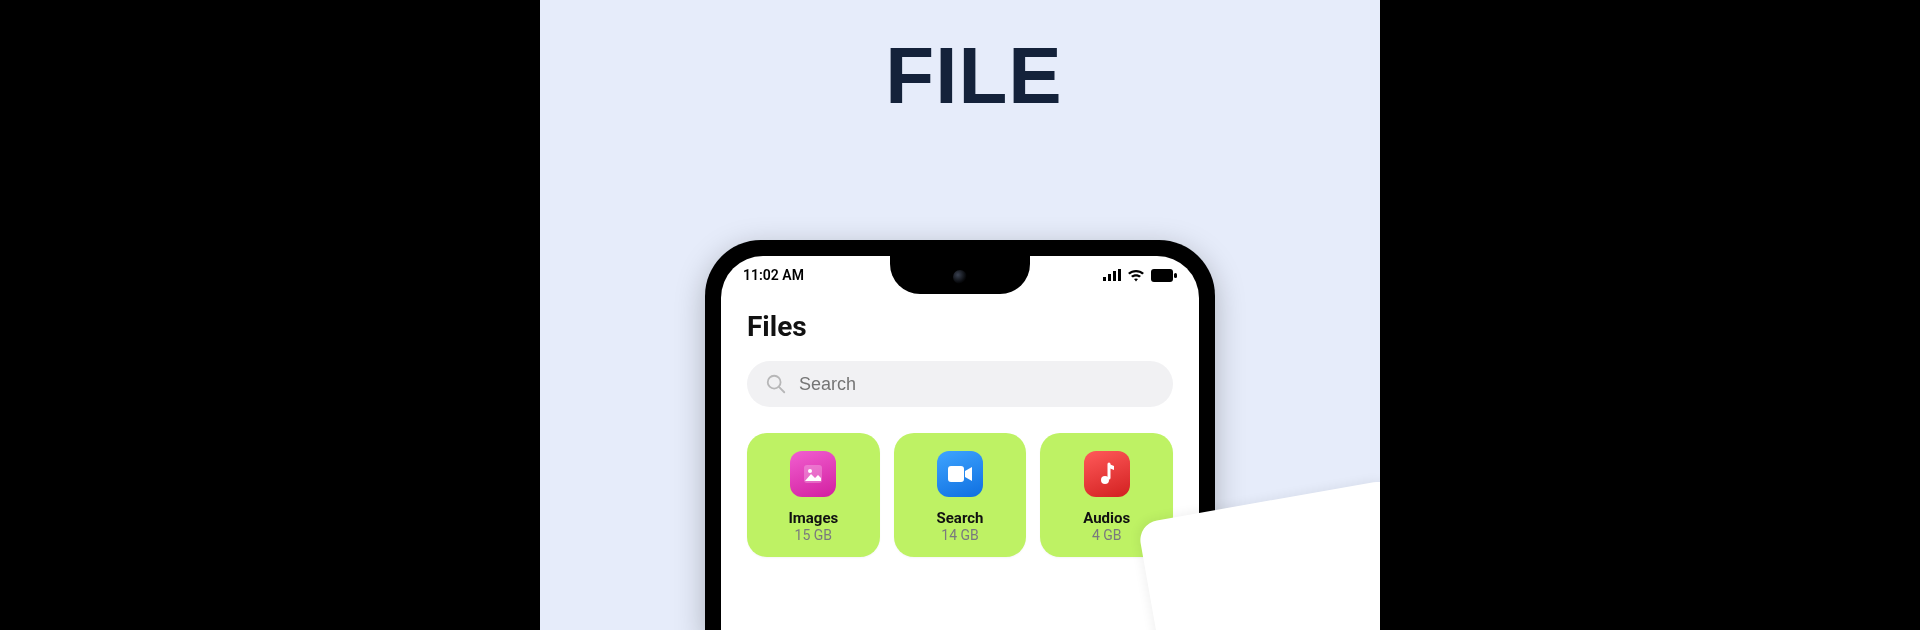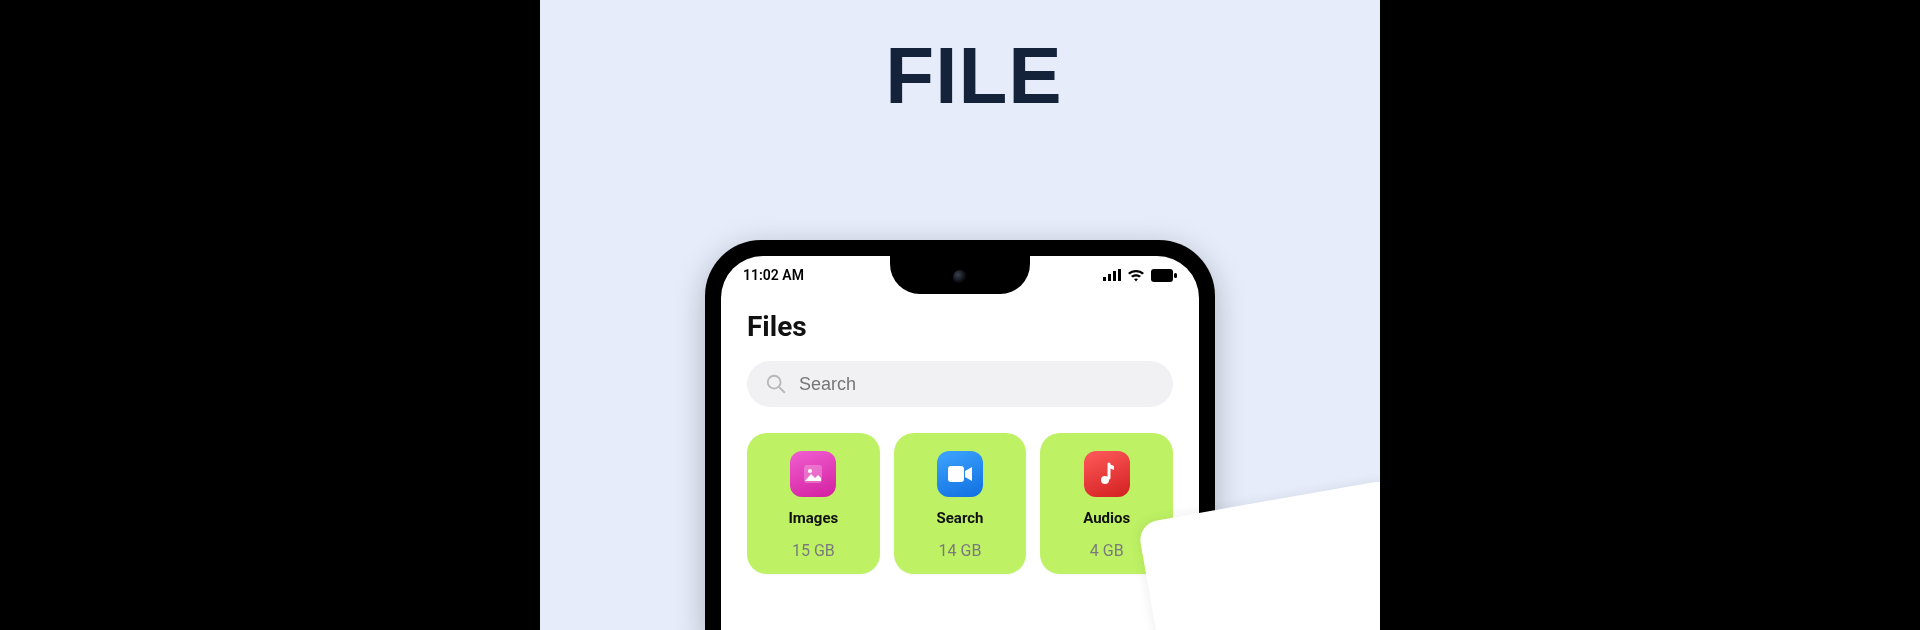--- a/index.html
+++ b/index.html
@@ -112,21 +112,21 @@
     padding: 18px 8px 14px 8px;
     text-align: center;
     box-shadow: 0 1px 2px rgba(0,0,0,0.04);
   }
   .cat .icon-wrap {
     width: 46px; height: 46px; margin: 0 auto 12px auto;
     border-radius: 12px;
     display: flex; align-items: center; justify-content: center;
   }
   .cat-name { font-size: 15px; font-weight: 700; color: #111; }
-  .cat-size { font-size: 16px; color: #7a7a7e; margin-top: 14px; }
+  .cat-size { font-size: 14px; color: #7a7a7e; margin-top: 0; }
   .paper-corner {
     position: absolute;
     right: -30px;
     bottom: -40px;
     width: 260px;
     height: 170px;
     background: #fff;
     border-radius: 20px;
     transform: rotate(-10deg);
     box-shadow: -3px -3px 10px rgba(0,0,0,0.05);

